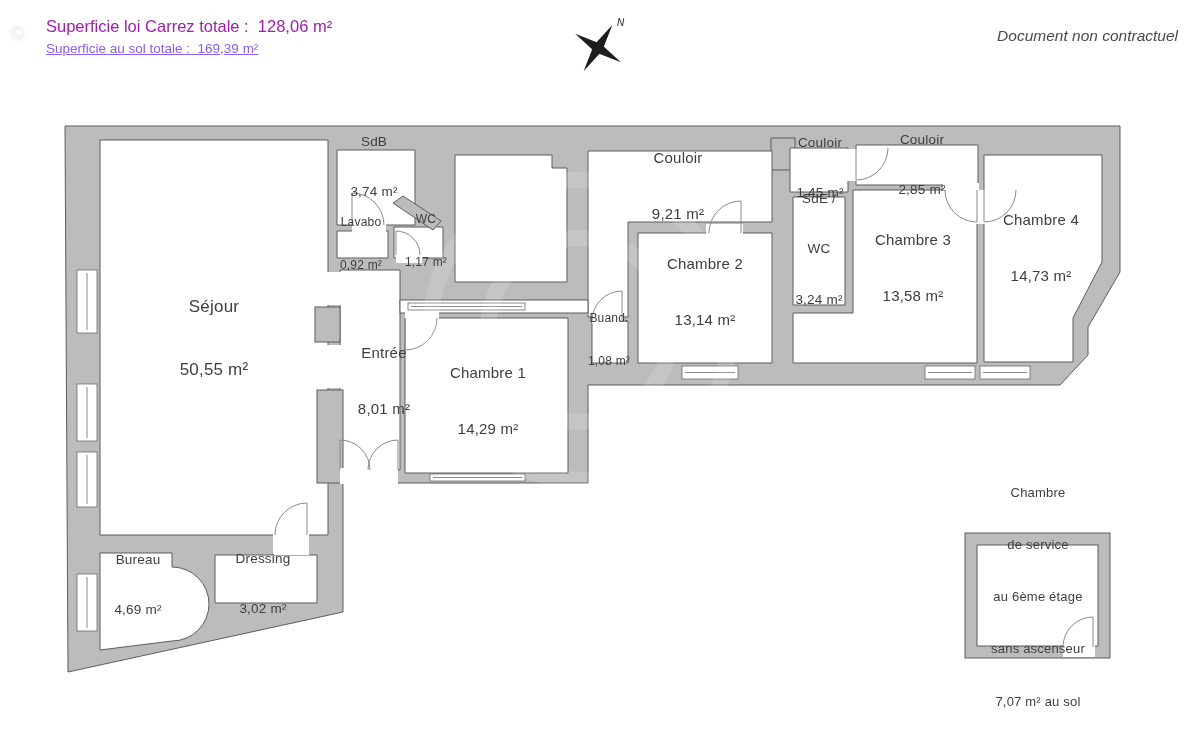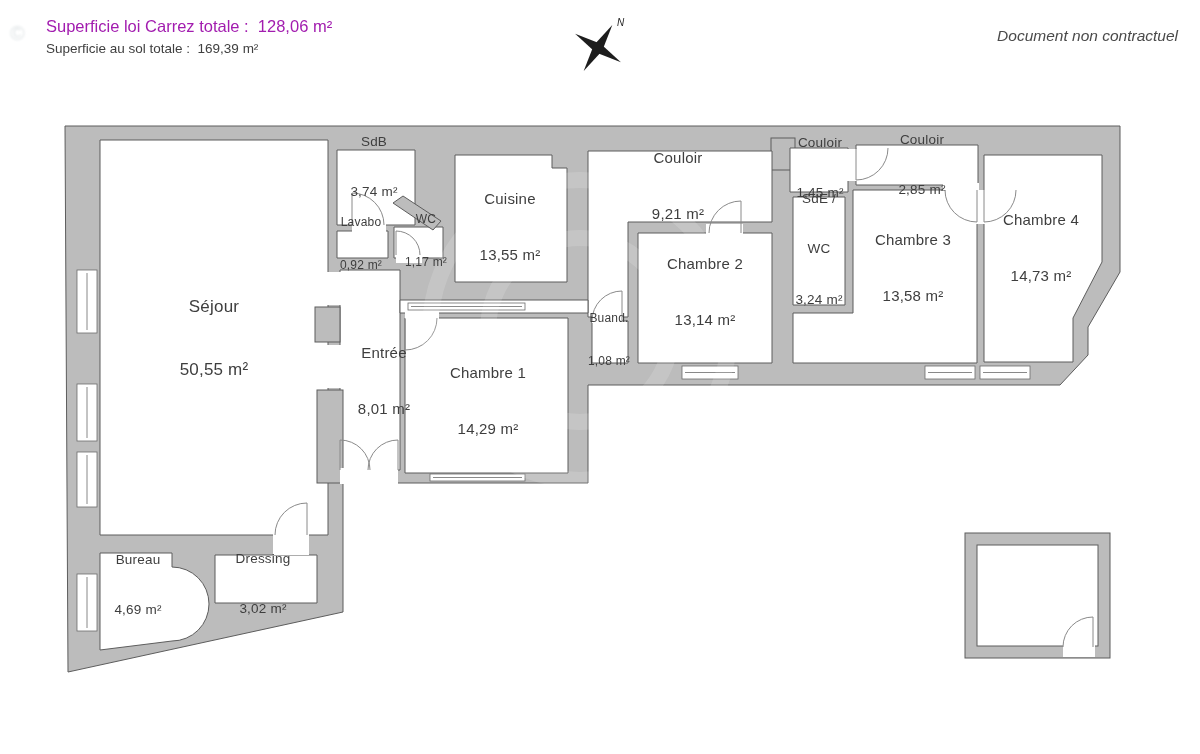--- a/index.html
+++ b/index.html
@@ -6,21 +6,21 @@
   body{width:1200px;height:754px;overflow:hidden;font-family:"Liberation Sans",sans-serif;}
   .plan{position:relative;width:1200px;height:754px;background:#fff;}
   .plan svg{position:absolute;left:0;top:0;}
   .lbl{position:absolute;transform:translate(-50%,-50%);text-align:center;color:#3e3e3e;line-height:1.25;white-space:pre;letter-spacing:.2px;}
   .xl{font-size:17px;}
   .md{font-size:15px;}
   .sm{font-size:13.5px;}
   .xs{font-size:12px;line-height:1.2;}
   .sv{font-size:13px;line-height:1.34;}
   .hline1{position:absolute;left:46px;top:17px;font-size:16.5px;color:#a21caf;white-space:pre;}
-  .hline2{position:absolute;left:46px;top:41px;font-size:13.5px;color:#404040;white-space:pre;}
+  .hline2{position:absolute;left:46px;top:41px;font-size:13.5px;color:#8b5cf6;white-space:pre;text-decoration:underline;}
   .disclaimer{position:absolute;right:22px;top:27px;font-size:15.5px;font-style:italic;color:#4a4a4a;text-align:right;}
   .watermark{position:absolute;left:10px;top:22px;font-size:20px;color:#8fa0a8;opacity:.28;filter:blur(1.2px);}
 </style>
 </head>
 <body>
 
 <div class="plan">
 
   <svg width="1200" height="754" viewBox="0 0 1200 754">
 
@@ -141,24 +141,20 @@
     <div>3,74 m²</div>
   </div>
   <div class="lbl xs" style="left:361px;top:244px">
     <div>Lavabo</div>
     <div>0,92 m²</div>
   </div>
   <div class="lbl xs" style="left:426px;top:241px">
     <div>WC</div>
     <div>1,17 m²</div>
   </div>
-  <div class="lbl md" style="left:510px;top:227px">
-    <div>Cuisine</div>
-    <div>13,55 m²</div>
-  </div>
   <div class="lbl md" style="left:678px;top:186px">
     <div>Couloir</div>
     <div>9,21 m²</div>
   </div>
   <div class="lbl sm" style="left:820px;top:168px">
     <div>Couloir</div>
     <div>1,45 m²</div>
   </div>
   <div class="lbl sm" style="left:922px;top:165px">
     <div>Couloir</div>
@@ -195,14 +191,21 @@
   </div>
   <div class="lbl sm" style="left:138px;top:585px">
     <div>Bureau</div>
     <div>4,69 m²</div>
   </div>
   <div class="lbl sm" style="left:263px;top:584px">
     <div>Dressing</div>
     <div>3,02 m²</div>
   </div>
 
+  <div class="lbl sv" style="left:1038px;top:597px">
+    <div>Chambre</div>
+    <div>de service</div>
+    <div>au 6ème étage</div>
+    <div>sans ascenseur</div>
+    <div>7,07 m² au sol</div>
+  </div>
 
 </div>
 
 </body></html>

